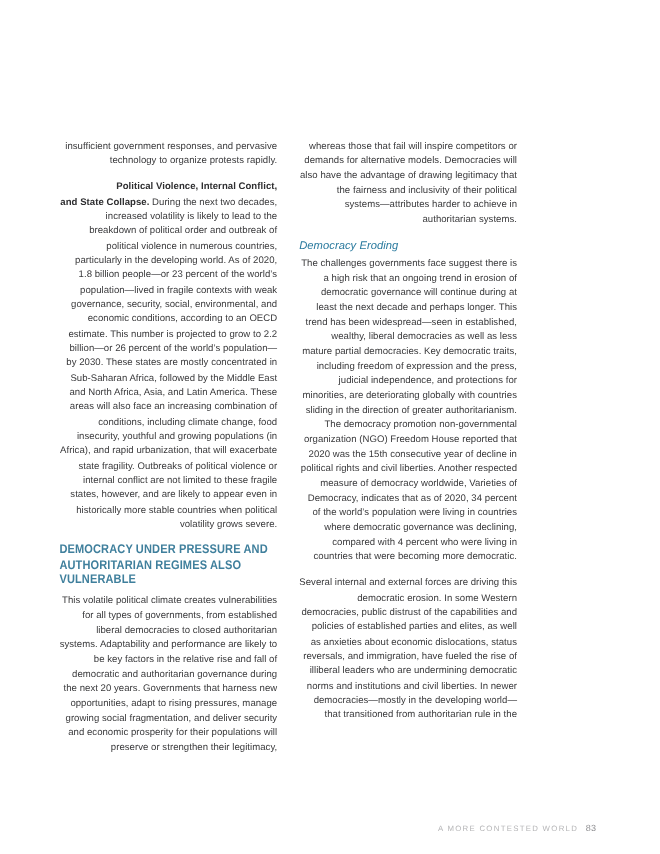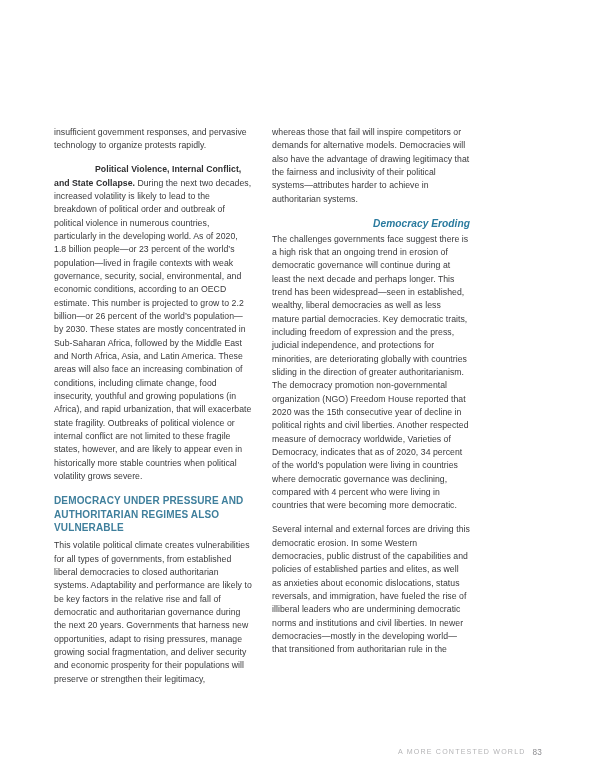--- a/index.html
+++ b/index.html
@@ -35,21 +35,21 @@
   }
 
   .column {
     width: 198px;
   }
 
   p.body-par {
     font-size: 8.7px;
     line-height: 13.35px;
     color: #39393b;
-    text-align: left;
+    text-align: right;
     margin: 0 0 10.5px 0;
     letter-spacing: 0.005em;
     hyphens: none;
   }
 
   p.body-par:last-child { margin-bottom: 0; }
 
   p.tight { margin-bottom: 0; }
 
   .lead-in {
@@ -68,34 +68,33 @@
     text-transform: uppercase;
     margin: 4px 0 4.5px 0;
     transform: scaleX(0.88);
     transform-origin: left center;
     width: 113%;
   }
 
   h3.sub-head {
     font-size: 10.2px;
     line-height: 13px;
-    font-weight: bold;
+    font-weight: normal;
     font-style: italic;
     color: #2a7a9e;
     margin: 3.5px 0 3px 0;
     letter-spacing: 0.004em;
-    text-align: right;
   }
 
   .footer {
     position: absolute;
     right: 58px;
     bottom: 19px;
     display: flex;
-    align-items: flex-start;
+    align-items: center;
     gap: 7px;
   }
 
   .footer-label {
     font-size: 7.1px;
     letter-spacing: 0.165em;
     color: #b4b4b6;
     text-transform: uppercase;
   }
 

